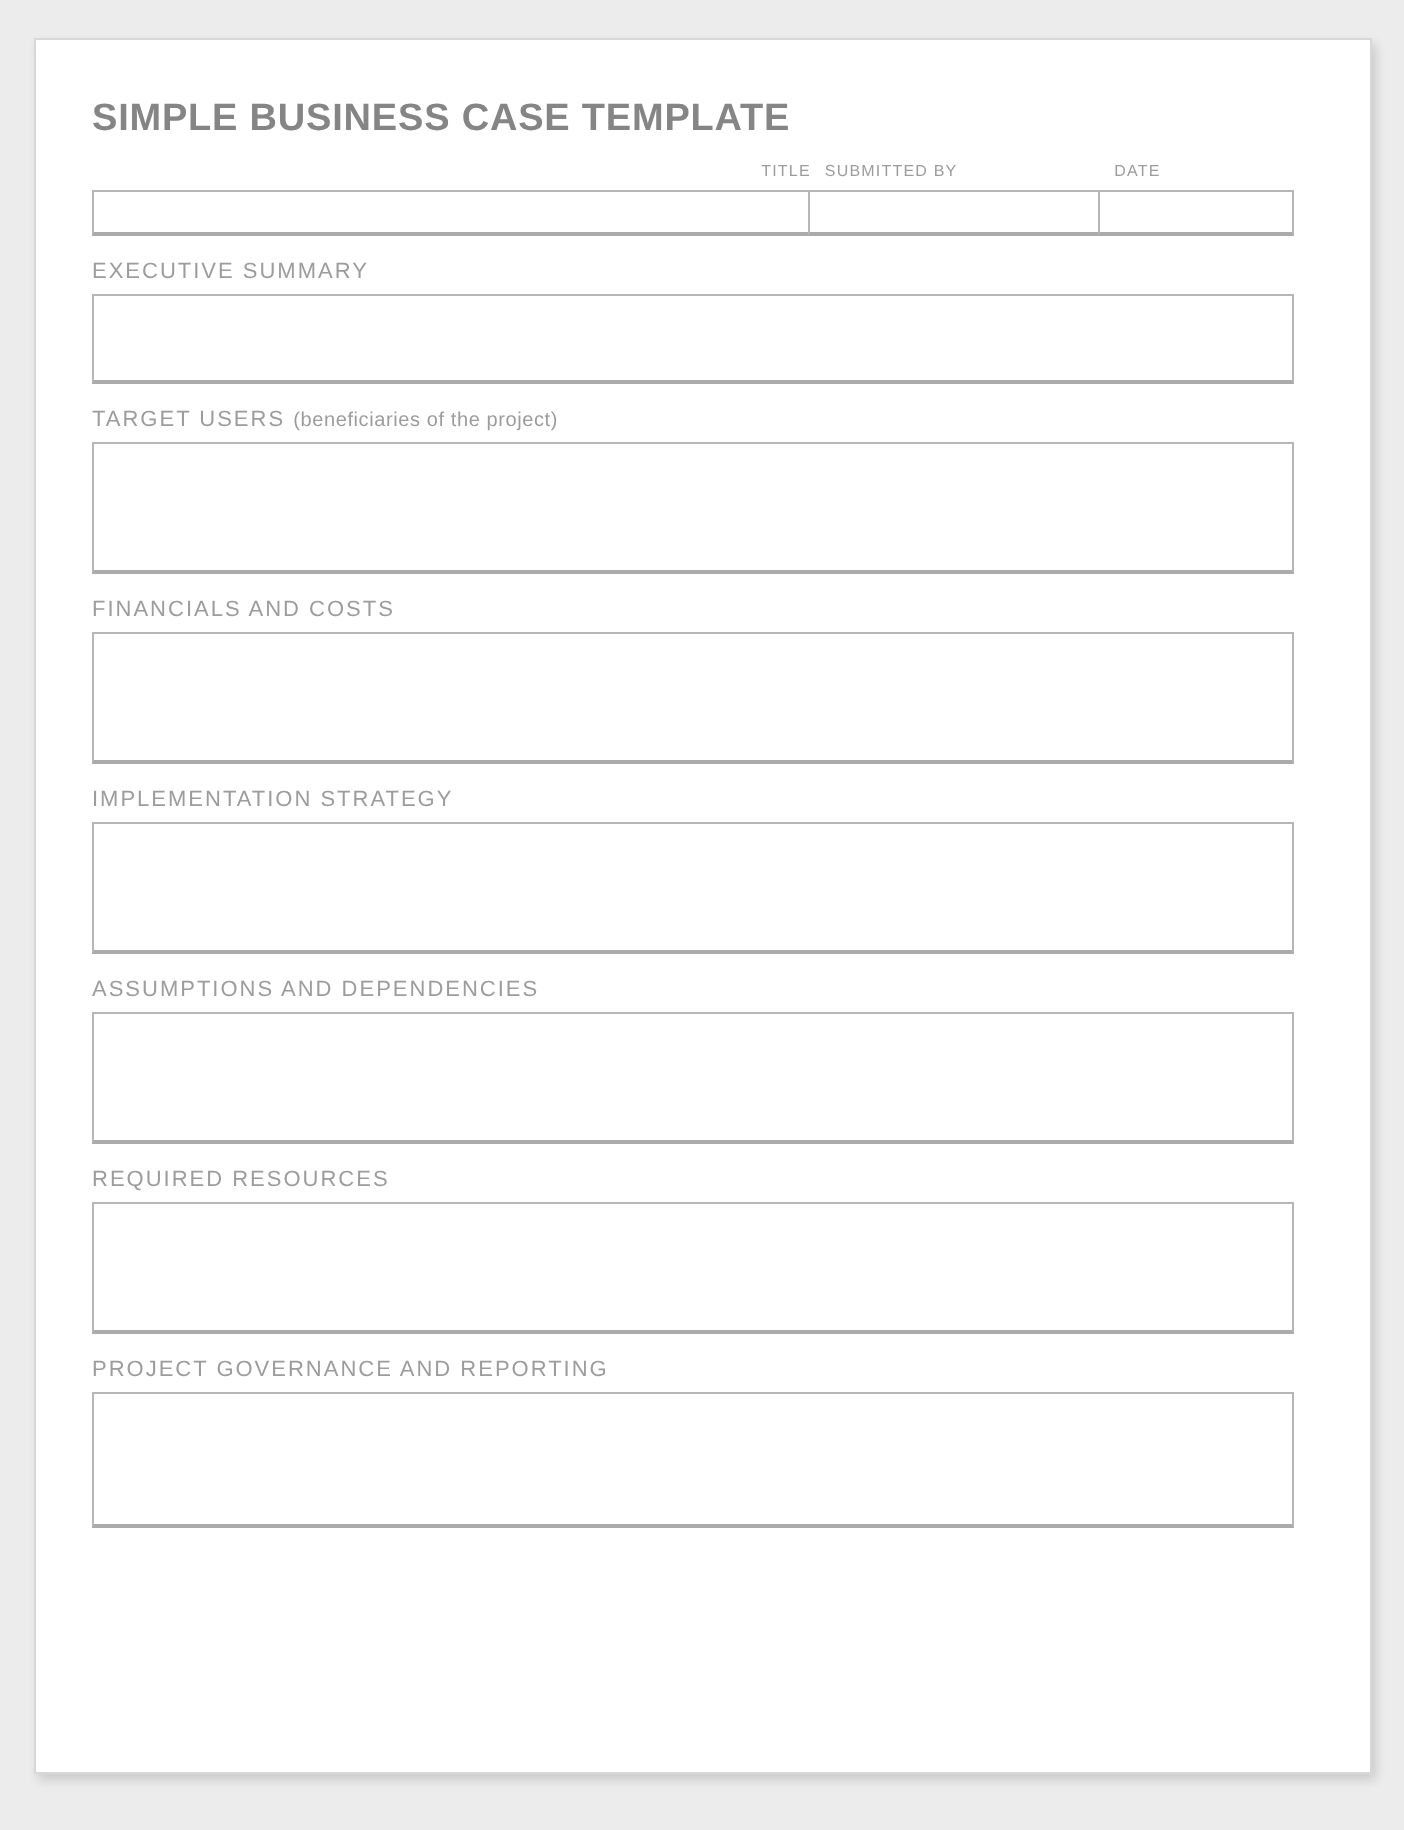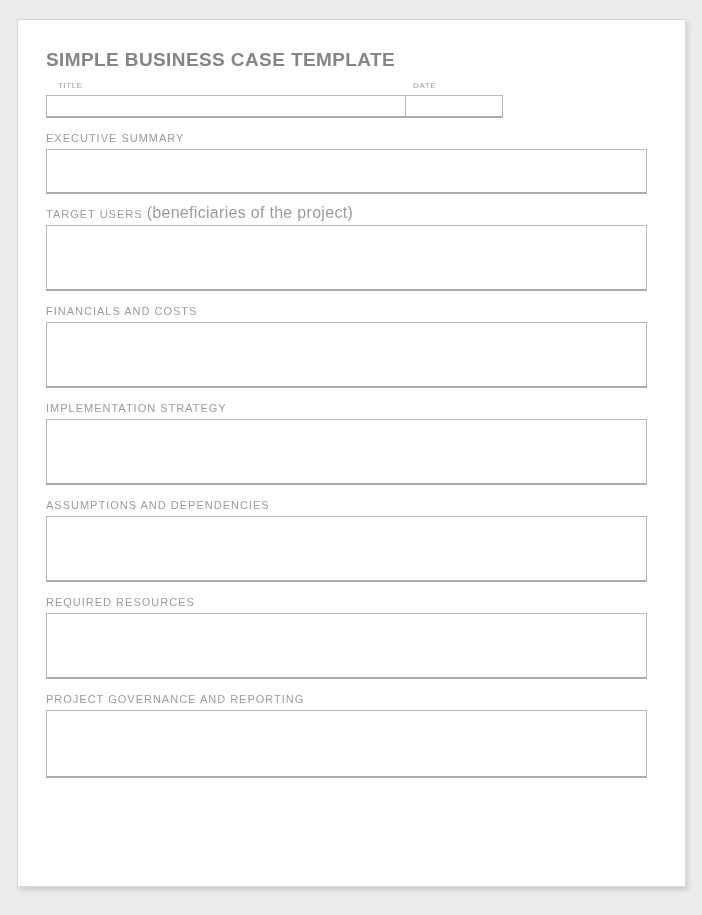--- a/index.html
+++ b/index.html
@@ -34,21 +34,21 @@
     margin-top: 30px;
     font-size: 19px;
     font-weight: bold;
     line-height: 20px;
     letter-spacing: 0.4px;
     color: var(--heading_text);
   }
   
   .header-grid { display: flex; margin-top: 11px; }
   .header-col { display: flex; flex-direction: column; }
-  .header-col.c0 { width: 360px; }
+  .header-col.c0 { width: 360px; align-items: flex-end; }
   .header-col.c1 { width: 146px; margin-left: -1px; }
   .header-col.c2 { width: 98px;  margin-left: -1px; justify-content: flex-end; }
   .header-field-label {
     font-size: 8px;
     line-height: 10px;
     letter-spacing: 0.6px;
     color: var(--label_text);
   }
   .c0 .header-field-label { padding-left: 12px; }
   .c1 .header-field-label { padding-left: 8px; }
@@ -68,21 +68,21 @@
   }
   
   .section-label {
     margin-top: 12px;
     font-size: 11px;
     line-height: 13px;
     letter-spacing: 1px;
     color: var(--label_text);
   }
   .section-note {
-    font-size: 16px;
+    font-size: 10px;
     letter-spacing: 0.3px;
     color: var(--label_text);
   }
   .section-box {
     display: block;
     margin-top: 4px;
     width: 100%;
     height: 66px;
     border: 1px solid var(--field_border);
     border-bottom: 2px solid var(--field_border_bottom);
@@ -102,20 +102,24 @@
 <body>
 
 <div class="paper">
   <div class="content">
 
     <h1 class="doc-title">SIMPLE BUSINESS CASE TEMPLATE</h1>
 
     <div class="header-grid">
       <div class="header-col c0">
         <div class="header-field-label">TITLE</div>
+        <input class="header-input" type="text" value="" style="">
+      </div>
+      <div class="header-col c1">
+        <div class="header-field-label">SUBMITTED BY</div>
         <input class="header-input" type="text" value="" style="">
       </div>
       <div class="header-col c2">
         <div class="header-field-label">DATE</div>
         <input class="header-input" type="text" value="" style="">
       </div>
     </div>
 
     <div class="section">
       <div class="section-label"><span>EXECUTIVE SUMMARY</span> <span class="section-note"></span></div>

